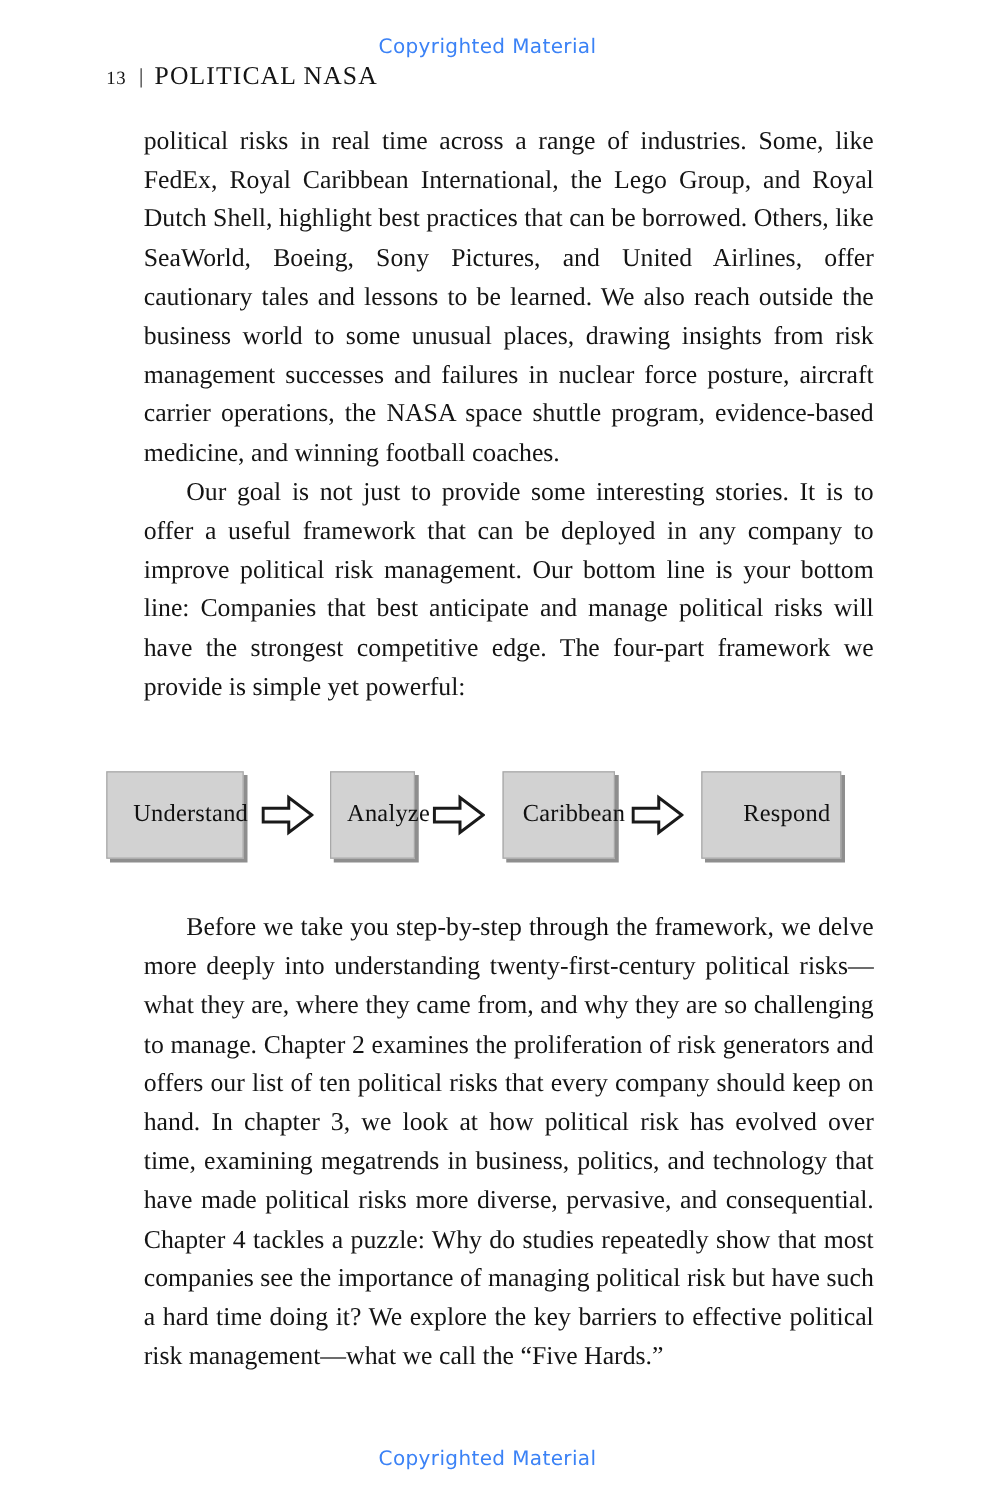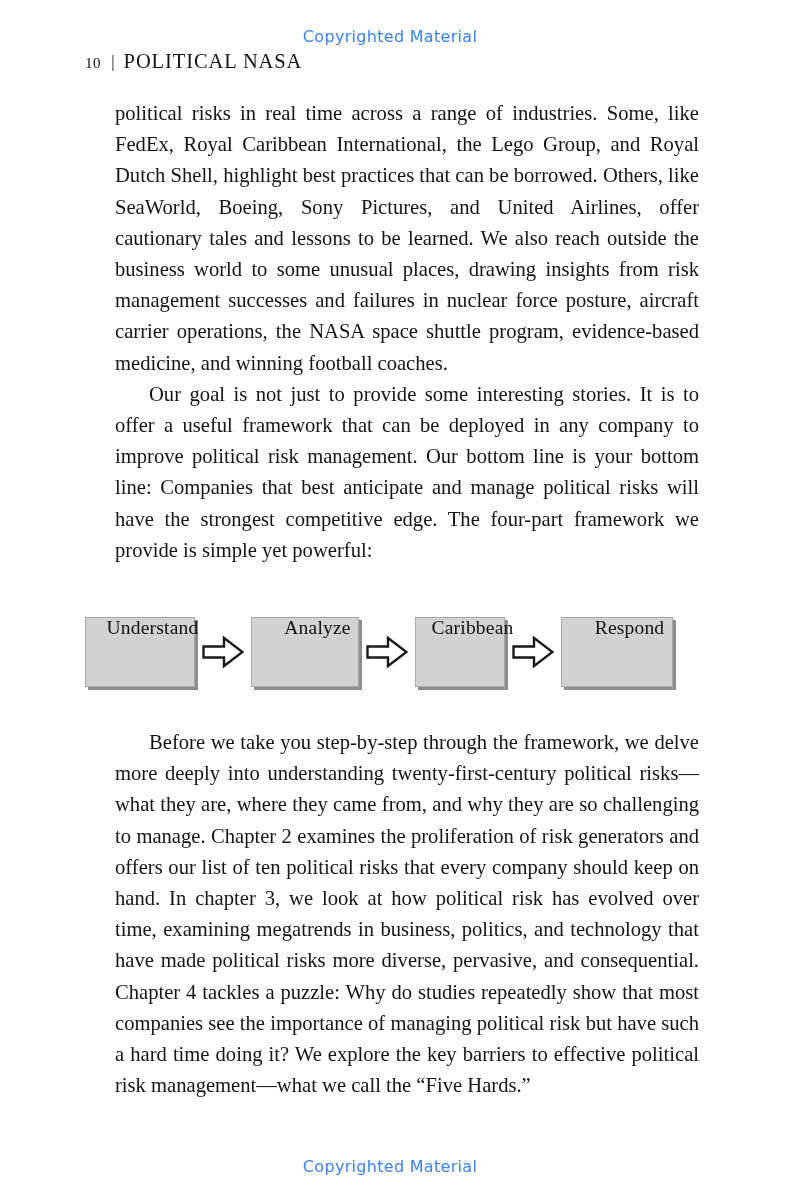--- a/index.html
+++ b/index.html
@@ -97,54 +97,54 @@
     justify-content: space-between;
   }
   .flow-box {
     position: relative;
     box-sizing: border-box;
     background: #d2d2d2;
     border: 1px solid #a8a8a8;
     box-shadow: 3px 3px 0 0 #8e8e8e;
     height: 70px;
     display: flex;
-    align-items: flex-start;
+    align-items: center;
     justify-content: center;
     flex: 0 0 auto;
     padding-left: 25px;
   }
   .flow-box .flow-label {
     font-family: "Liberation Serif", "DejaVu Serif", serif;
     font-size: 19.5px;
     color: #101010;
     letter-spacing: 0.2px;
     line-height: 1;
     padding: 0 6px;
   }
   .box-w-understand { width: 110px; }
-  .box-w-analyze    { width: 108px; }
+  .box-w-analyze    { width: 68px; }
   .box-w-mitigate   { width: 90px; }
   .box-w-respond    { width: 112px; }
 
   .flow-arrow {
     flex: 0 0 auto;
     width: 42px;
     height: 34px;
     display: block;
   }
 </style>
 </head>
 <body>
 
 <div class="page">
 
   <div class="watermark watermark-top">Copyrighted Material</div>
 
   <div class="running-head">
-    <span class="folio">10</span>
+    <span class="folio">13</span>
     <span class="head-rule">|</span>
     <span class="head-title">POLITICAL NASA</span>
   </div>
 
   <div class="column">
     <p class="body">political risks in real time across a range of industries. Some, like FedEx, Royal Caribbean International, the Lego Group, and Royal Dutch Shell, highlight best practices that can be borrowed. Others, like SeaWorld, Boeing, Sony Pictures, and United Airlines, offer cautionary tales and lessons to be learned. We also reach outside the business world to some unusual places, drawing insights from risk management successes and failures in nuclear force posture, aircraft carrier operations, the NASA space shuttle program, evidence-based medicine, and winning football coaches.</p>
     <p class="body indent">Our goal is not just to provide some interesting stories. It is to offer a useful framework that can be deployed in any company to improve political risk management. Our bottom line is your bottom line: Companies that best anticipate and manage political risks will have the strongest competitive edge. The four-part framework we provide is simple yet powerful:</p>
   </div>
 
   <div class="figure">

